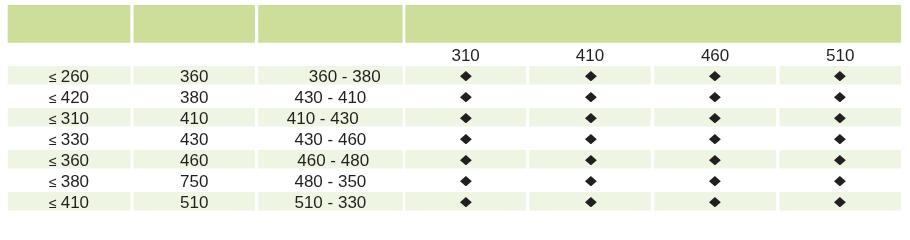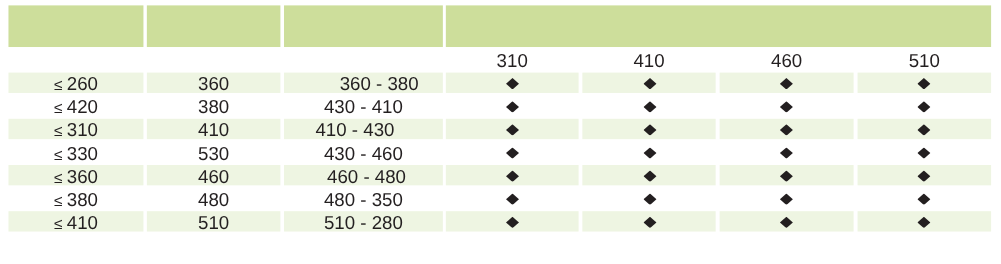--- a/index.html
+++ b/index.html
@@ -201,21 +201,21 @@
           </svg>
         </span>
       </div>
 </div>
 <div class="datarow">
   <div class="cell" style="left:7.7px;width:122.7px;top:129.0px;height:18.5px">
         <span class="txt lte">≤</span>
         <span class="txt c1num">330</span>
       </div>
   <div class="cell" style="left:133.5px;width:121.4px;top:129.0px;height:18.5px">
-        <span class="txt">530</span>
+        <span class="txt">430</span>
       </div>
   <div class="cell" style="left:258.2px;width:144.4px;top:129.0px;height:18.5px">
         <span class="txt">430 - 460</span>
       </div>
   <div class="cell" style="left:405.3px;width:120.7px;top:129.0px;height:18.5px">
         <span class="dia" style="left:54.6px;top:5.1px;width:11.8px;height:10.4px">
           <svg class="mark" viewBox="0 0 100 100" preserveAspectRatio="none">
             <path d="M50 0 L100 50 L50 100 L0 50 Z" fill="#231f20"></path>
           </svg>
         </span>
@@ -281,21 +281,21 @@
           </svg>
         </span>
       </div>
 </div>
 <div class="datarow">
   <div class="cell" style="left:7.7px;width:122.7px;top:171.0px;height:18.5px">
         <span class="txt lte">≤</span>
         <span class="txt c1num">380</span>
       </div>
   <div class="cell" style="left:133.5px;width:121.4px;top:171.0px;height:18.5px">
-        <span class="txt">480</span>
+        <span class="txt">750</span>
       </div>
   <div class="cell" style="left:258.2px;width:144.4px;top:171.0px;height:18.5px">
         <span class="txt">480 - 350</span>
       </div>
   <div class="cell" style="left:405.3px;width:120.7px;top:171.0px;height:18.5px">
         <span class="dia" style="left:54.6px;top:5.1px;width:11.8px;height:10.4px">
           <svg class="mark" viewBox="0 0 100 100" preserveAspectRatio="none">
             <path d="M50 0 L100 50 L50 100 L0 50 Z" fill="#231f20"></path>
           </svg>
         </span>
@@ -324,21 +324,21 @@
 </div>
 <div class="datarow">
   <div class="cell" style="left:7.7px;width:122.7px;top:192.0px;height:18.5px">
         <span class="txt lte">≤</span>
         <span class="txt c1num">410</span>
       </div>
   <div class="cell" style="left:133.5px;width:121.4px;top:192.0px;height:18.5px">
         <span class="txt">510</span>
       </div>
   <div class="cell" style="left:258.2px;width:144.4px;top:192.0px;height:18.5px">
-        <span class="txt">510 - 280</span>
+        <span class="txt">510 - 330</span>
       </div>
   <div class="cell" style="left:405.3px;width:120.7px;top:192.0px;height:18.5px">
         <span class="dia" style="left:54.6px;top:5.1px;width:11.8px;height:10.4px">
           <svg class="mark" viewBox="0 0 100 100" preserveAspectRatio="none">
             <path d="M50 0 L100 50 L50 100 L0 50 Z" fill="#231f20"></path>
           </svg>
         </span>
       </div>
   <div class="cell" style="left:529.4px;width:121.2px;top:192.0px;height:18.5px">
         <span class="dia" style="left:55.5px;top:5.1px;width:11.8px;height:10.4px">

